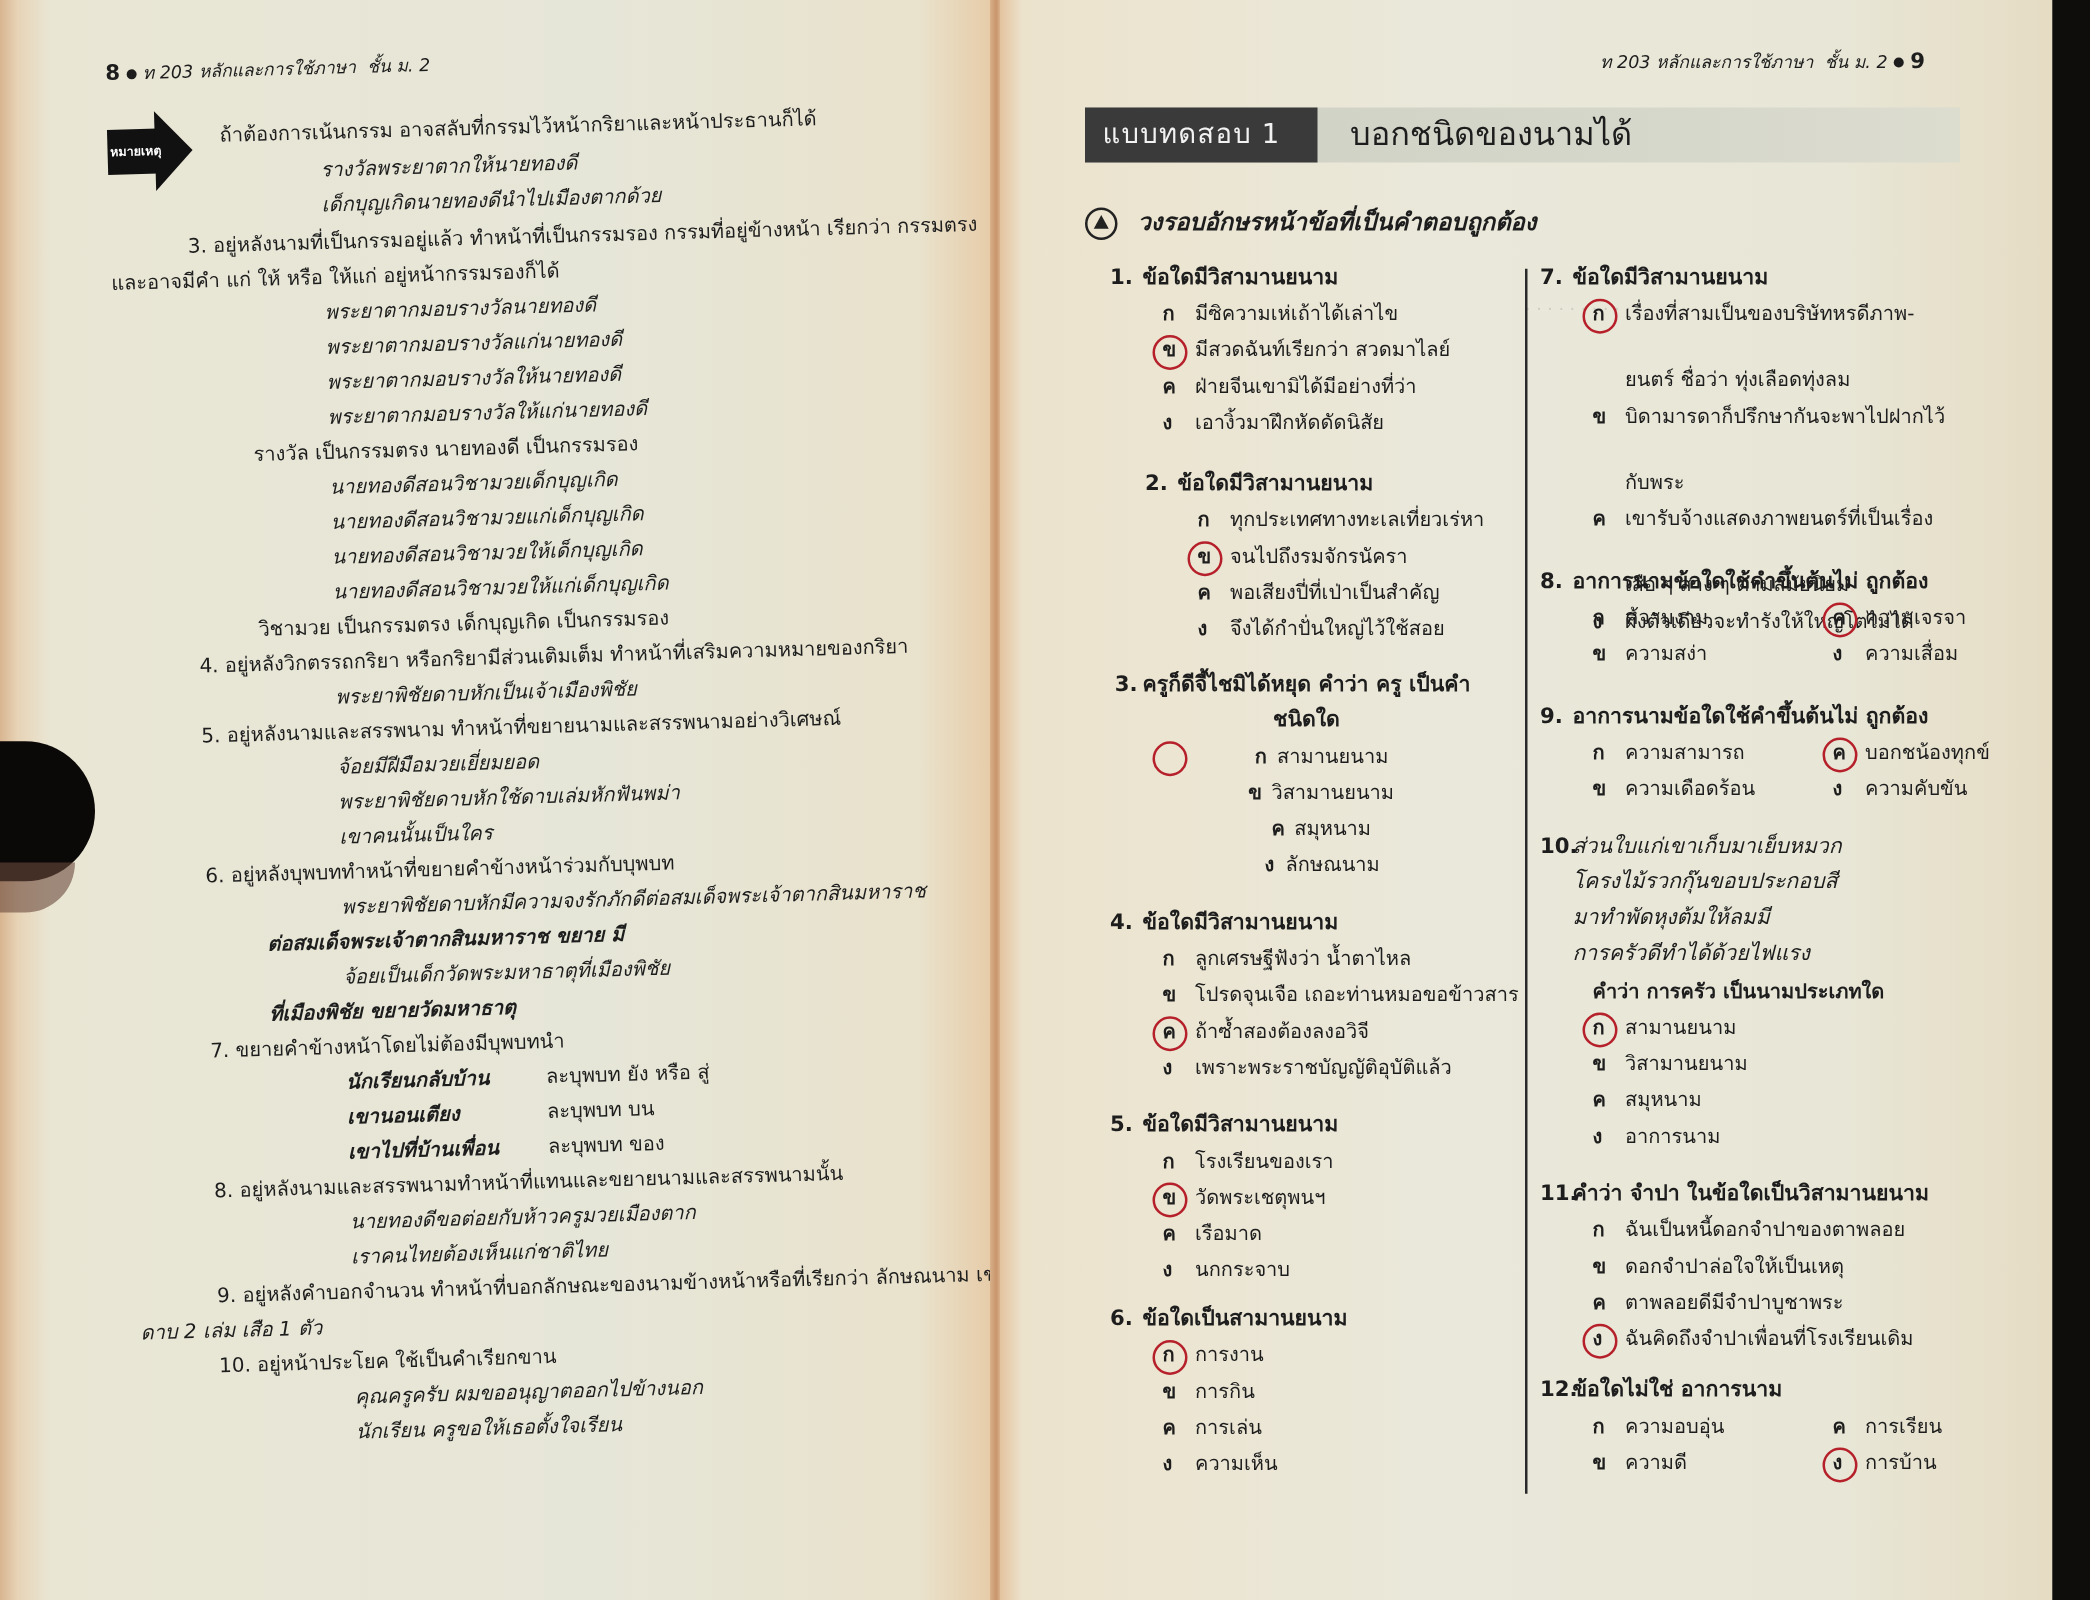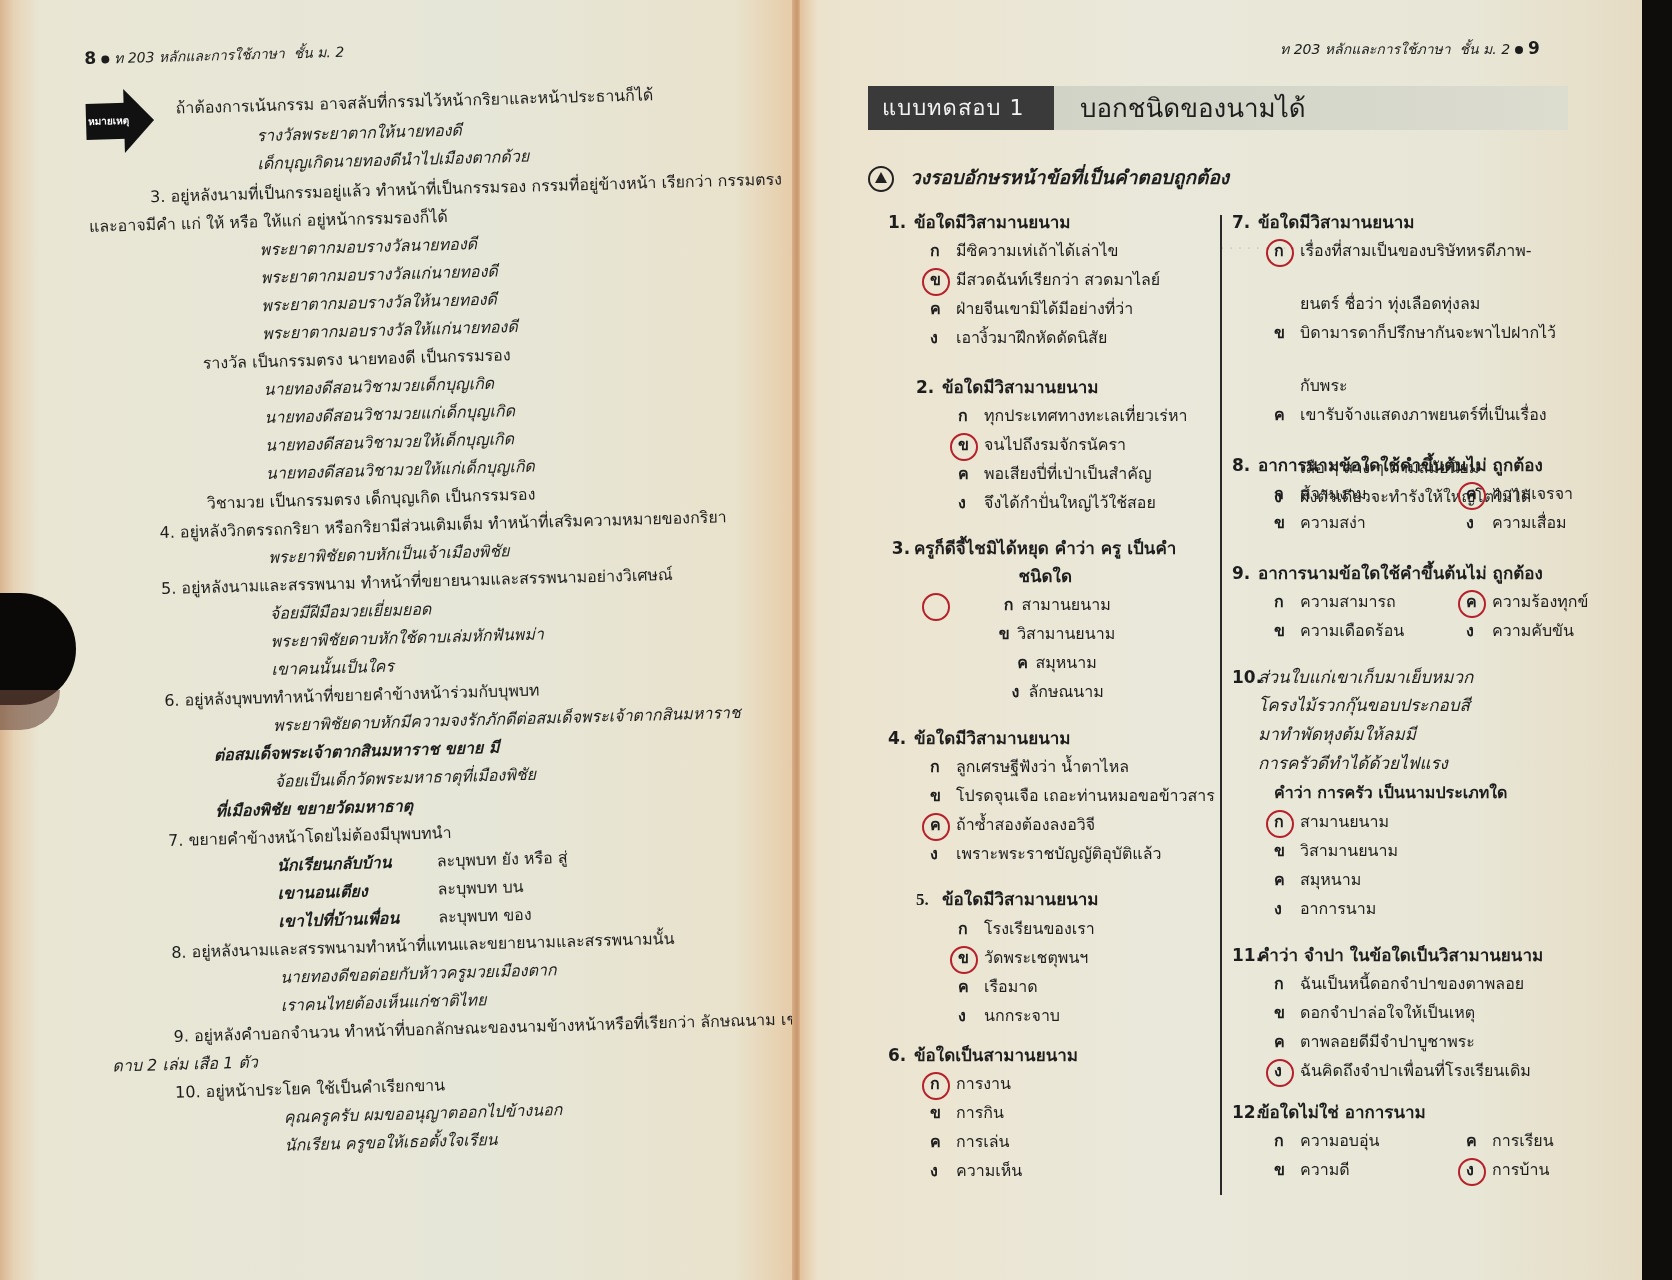--- a/index.html
+++ b/index.html
@@ -159,21 +159,21 @@
       <div class="opt"><span class="ch">ค</span><span>สมุหนาม</span></div>
       <div class="opt"><span class="ch">ง</span><span>ลักษณนาม</span></div>
     </div>
     <div class="q" style="left: 888px; top: 724px;">
       <div class="qt"><span class="num">4.</span><span>ข้อใดมีวิสามานยนาม</span></div>
       <div class="opt"><span class="ch">ก</span><span>ลูกเศรษฐีฟังว่า  น้ำตาไหล</span></div>
       <div class="opt"><span class="ch">ข</span><span>โปรดจุนเจือ  เถอะท่านหมอขอข้าวสาร</span></div>
       <div class="opt sel"><span class="ch">ค</span><span>ถ้าซ้ำสองต้องลงอวิจี</span></div>
       <div class="opt"><span class="ch">ง</span><span>เพราะพระราชบัญญัติอุบัติแล้ว</span></div>
     </div>
-    <div class="q" style="left: 916px; top: 886px; font-family: Liberation Serif, serif;">
+    <div class="q" style="left: 888px; top: 886px;">
       <div class="qt"><span class="num">5.</span><span>ข้อใดมีวิสามานยนาม</span></div>
       <div class="opt"><span class="ch">ก</span><span>โรงเรียนของเรา</span></div>
       <div class="opt sel"><span class="ch">ข</span><span>วัดพระเชตุพนฯ</span></div>
       <div class="opt"><span class="ch">ค</span><span>เรือมาด</span></div>
       <div class="opt"><span class="ch">ง</span><span>นกกระจาบ</span></div>
     </div>
     <div class="q" style="left: 888px; top: 1041px;">
       <div class="qt"><span class="num">6.</span><span>ข้อใดเป็นสามานยนาม</span></div>
       <div class="opt sel"><span class="ch">ก</span><span>การงาน</span></div>
       <div class="opt"><span class="ch">ข</span><span>การกิน</span></div>
@@ -195,21 +195,21 @@
       </div>
       <div class="pair">
         <div class="opt"><span class="ch">ข</span><span>ความสง่า</span></div>
         <div class="opt"><span class="ch">ง</span><span>ความเสื่อม</span></div>
       </div>
     </div>
     <div class="q" style="left: 1232px; top: 559px;">
       <div class="qt"><span class="num">9.</span><span>อาการนามข้อใดใช้คำขึ้นต้นไม่ ถูกต้อง</span></div>
       <div class="pair">
         <div class="opt"><span class="ch">ก</span><span>ความสามารถ</span></div>
-        <div class="opt sel"><span class="ch">ค</span><span>ความร้องทุกข์</span></div>
+        <div class="opt sel"><span class="ch">ค</span><span>บอกชน้องทุกข์</span></div>
       </div>
       <div class="pair">
         <div class="opt"><span class="ch">ข</span><span>ความเดือดร้อน</span></div>
         <div class="opt"><span class="ch">ง</span><span>ความคับขัน</span></div>
       </div>
     </div>
     <div class="q" style="left: 1232px; top: 663px;">
       <div class="qt"><span class="num">10.</span><span class="it" style="font-weight: normal;">ส่วนใบแก่เขาเก็บมาเย็บหมวก</span></div>
       <div class="cont it" style="line-height: 29px; font-size: 17px;">โครงไม้รวกกุ๊นขอบประกอบสี</div>
       <div class="cont it" style="line-height: 29px; font-size: 17px;">มาทำพัดหุงต้มให้ลมมี</div>

